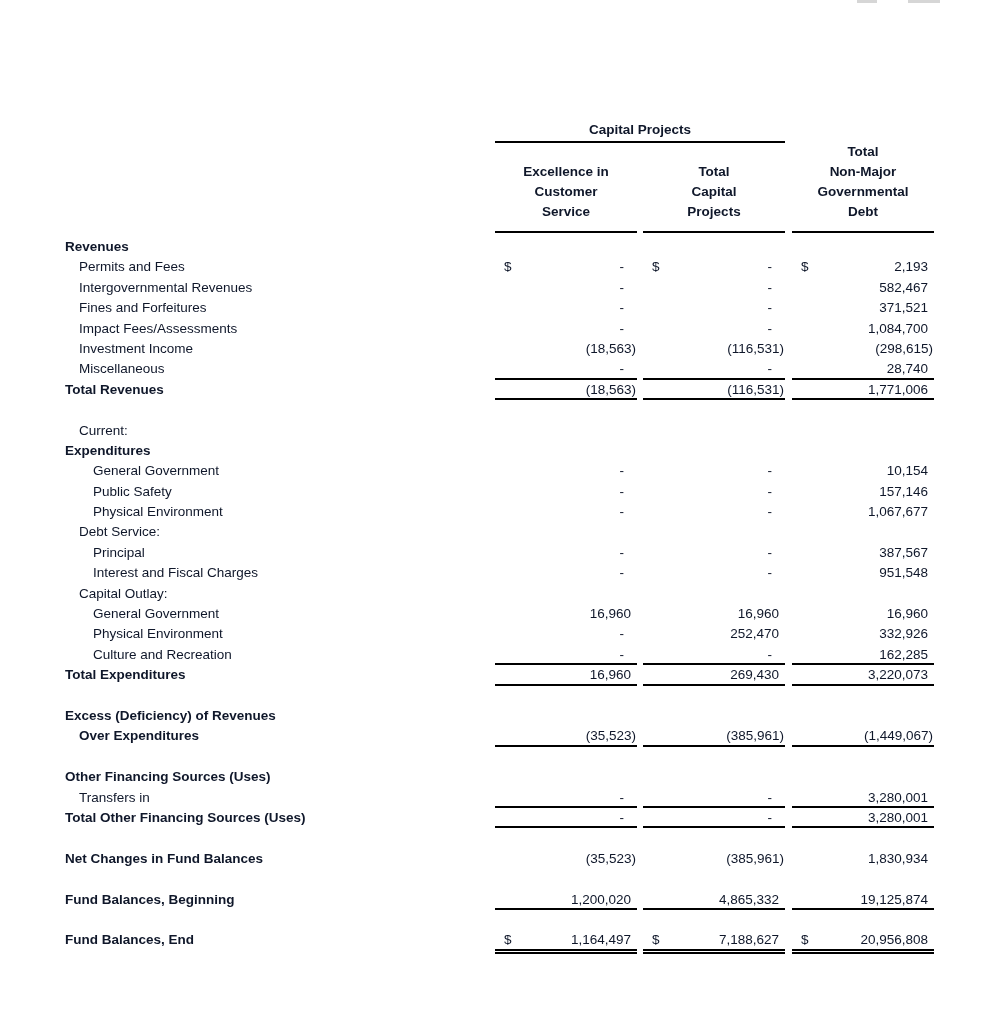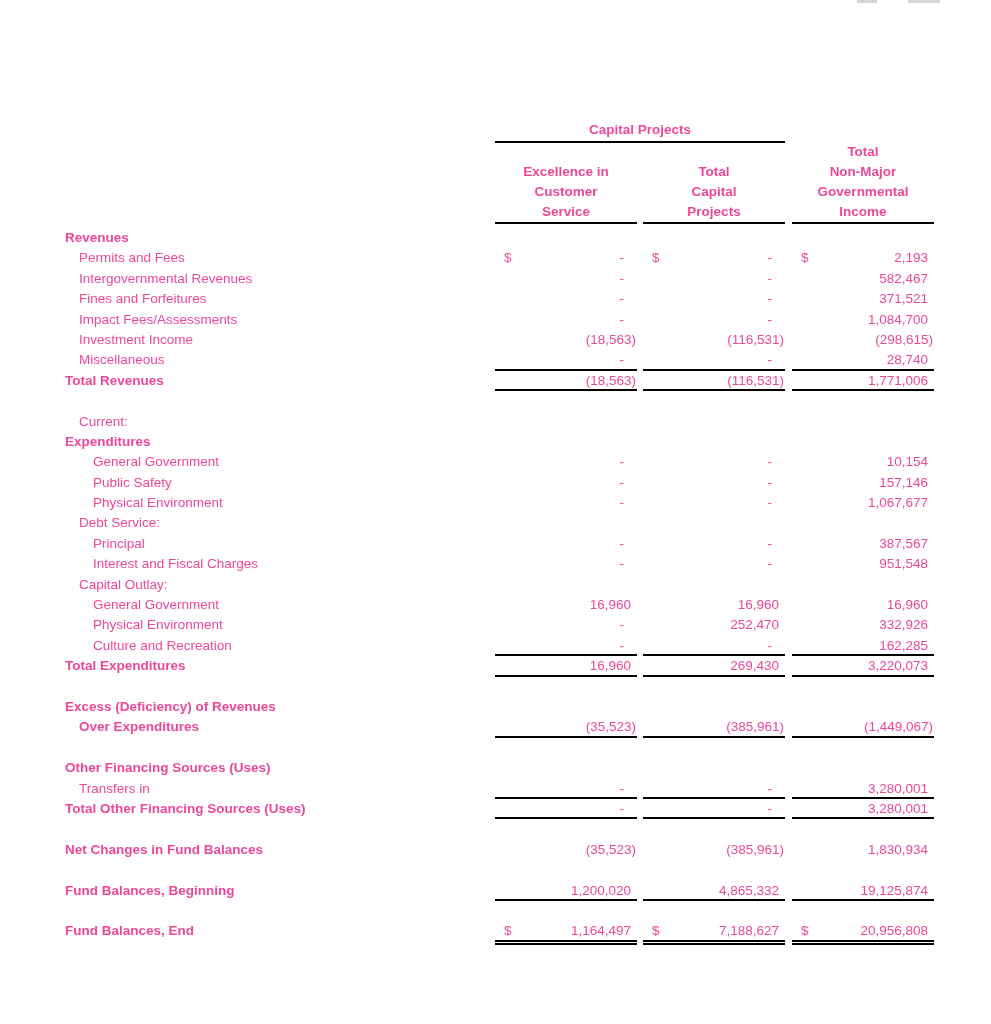--- a/index.html
+++ b/index.html
@@ -2,21 +2,21 @@
 <html><head>
 <meta charset="utf-8">
 <style>
   html,body{margin:0;padding:0;}
   .sheet{
     position:relative;
     width:991px;height:1024px;
     background:#ffffff;
     font-family:"Liberation Sans", sans-serif;
     font-size:13.5px;
-    color:#ec4899;
+    color:#0f172a;
     overflow:hidden;
   }
   .artifact{position:absolute;top:0;height:3px;background:#d6d6d6;}
   .artifact.a1{left:857px;width:20px;}
   .artifact.a2{left:908px;width:32px;}
 
   .statement{position:absolute;left:65px;top:120px;width:869px;}
 
   
   .ghead-wrap{margin-left:430px;width:290px;}
@@ -25,21 +25,21 @@
     padding-bottom:2px;border-bottom:2px solid #000;
   }
 
   
   .col-headers{display:flex;margin-top:3px;}
   .chspacer{width:430px;}
   .chcell{
     width:142px;height:76px;box-sizing:content-box;
     display:flex;flex-direction:column;justify-content:flex-end;
     text-align:center;font-weight:700;line-height:20px;
-    border-bottom:2px solid #000;padding-bottom:0;
+    border-bottom:2px solid #000;padding-bottom:9px;
   }
   .gap.g1{width:6px;}
   .gap.g2{width:7px;}
 
   
   .rows{margin-top:4px;}
   .row{display:flex;height:20.4px;line-height:20.4px;}
   .row.spacer{height:20.4px;}
   .lbl{width:430px;box-sizing:border-box;white-space:nowrap;overflow:hidden;}
   .lbl.ind1{padding-left:14px;}
@@ -85,21 +85,21 @@
         <div class="chcell">
           <div>Total</div>
           <div>Capital</div>
           <div>Projects</div>
         </div>
         <div class="gap g2"></div>
         <div class="chcell">
           <div>Total</div>
           <div>Non-Major</div>
           <div>Governmental</div>
-          <div>Income</div>
+          <div>Debt</div>
         </div>
       </div>
 
     <div class="rows">
 
     <div class="row">
           <div class="lbl ind0 bold">Revenues</div>
           <div class="vcell"></div>
           <div class="gap g1"></div>
           <div class="vcell"></div>

